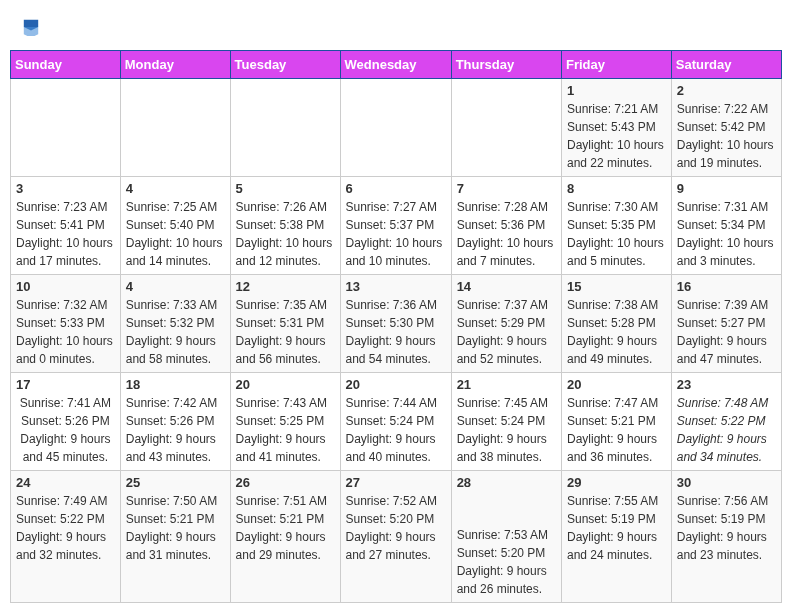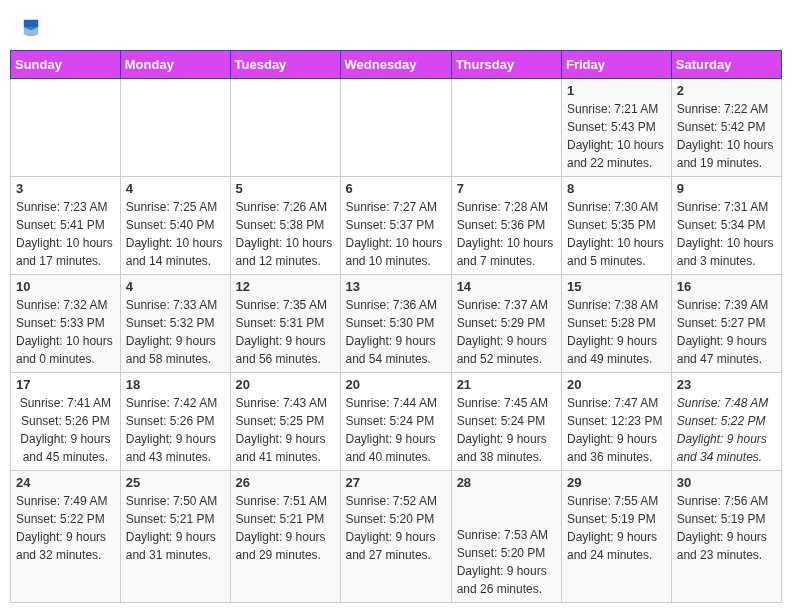--- a/index.html
+++ b/index.html
@@ -261,21 +261,21 @@
         </td>
         <td>
           <span class="day-num">21</span>
           <div class="day-info" style="white-space: pre-line;">Sunrise: 7:45 AM
 Sunset: 5:24 PM
 Daylight: 9 hours and 38 minutes.</div>
         </td>
         <td>
           <span class="day-num">20</span>
           <div class="day-info" style="white-space: pre-line;">Sunrise: 7:47 AM
-Sunset: 12:23 PM
+Sunset: 5:21 PM
 Daylight: 9 hours and 36 minutes.</div>
         </td>
         <td>
           <span class="day-num">23</span>
           <div class="day-info" style="white-space: pre-line; font-style: italic;">Sunrise: 7:48 AM
 Sunset: 5:22 PM
 Daylight: 9 hours and 34 minutes.</div>
         </td>
       </tr>
       <tr>

